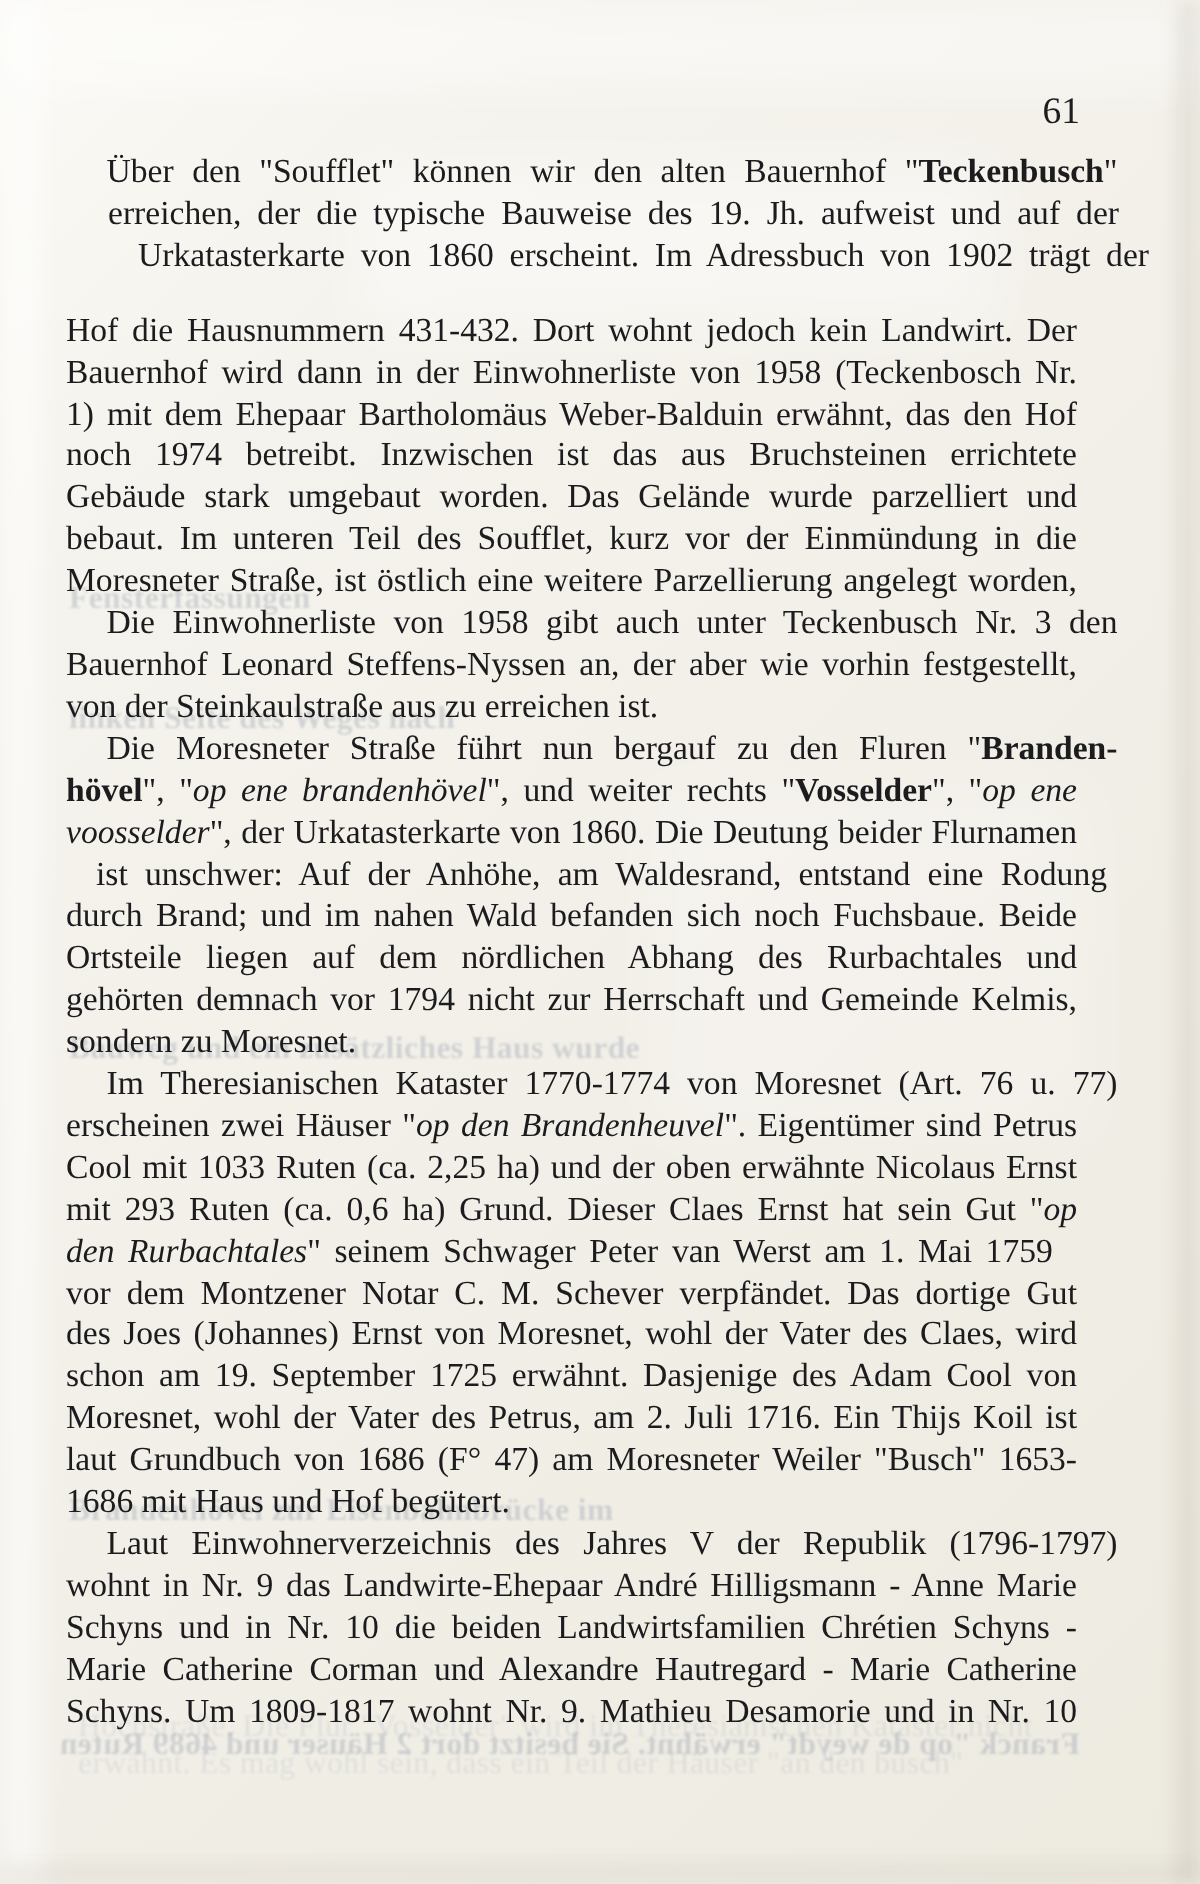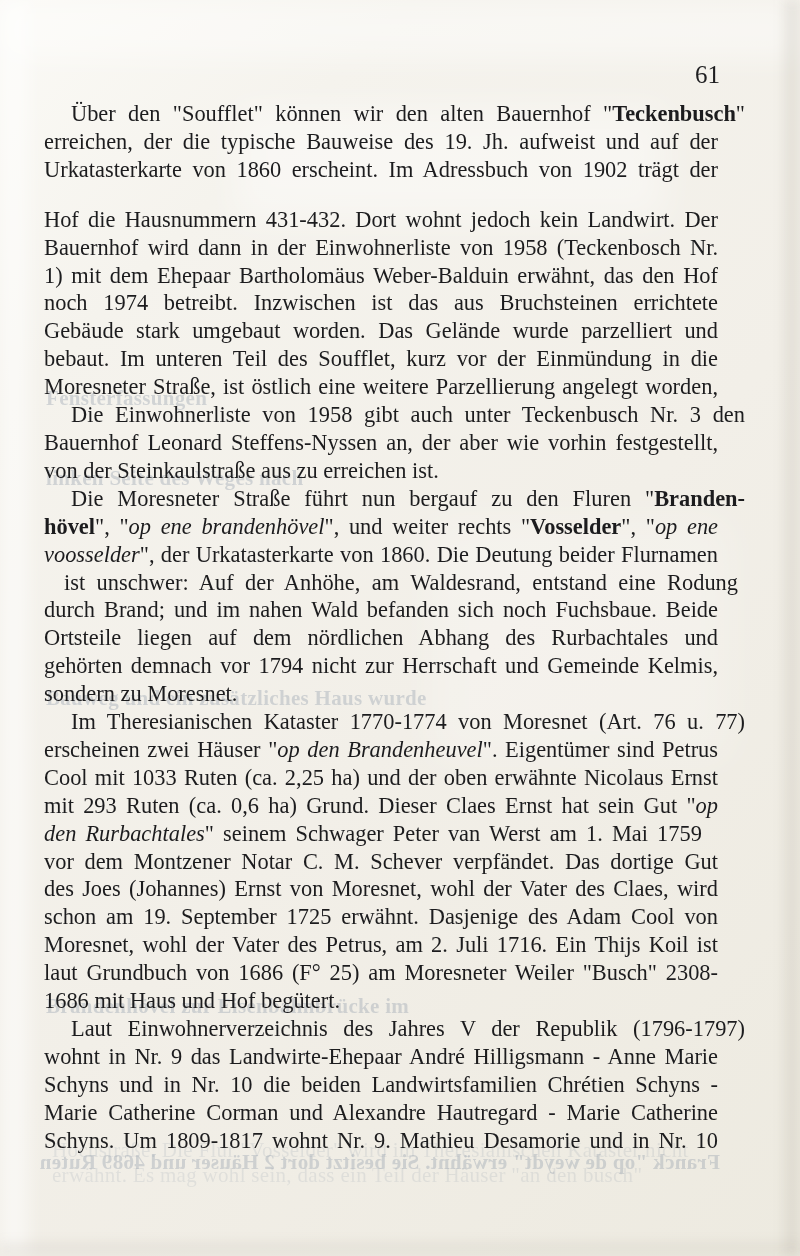--- a/index.html
+++ b/index.html
@@ -90,22 +90,22 @@
   <div class="ghost" style="left:46px; top:686px;">Bauweg und ein zusätzliches Haus wurde</div>
   <div class="ghost" style="left:46px; top:994px;">Brandenhövel zur Eisenbahnbrücke im</div>
   <div class="ghost faint" style="left:52px; top:1138px;">Hochstraße. Die Flur "Vosselder" wird im Theresianischen Kataster nicht</div>
   <div class="ghost mirror" style="left:44px; top:1150px;">Franck "op de weydt" erwähnt. Sie besitzt dort 2 Häuser und 4689 Ruten</div>
   <div class="ghost faint" style="left:52px; top:1163px;">erwähnt. Es mag wohl sein, dass ein Teil der Häuser "an den busch"</div>
 
   <div class="page-number">61</div>
 
   <div class="text-block">
       <div class="line indent"><span class="line-inner" style="word-spacing: 6.76367px;"><span>Über den "Soufflet" können wir den alten Bauernhof "</span><span class="b">Teckenbusch</span><span>"</span></span></div>
-      <div class="line"><span class="line-inner" style="word-spacing: 5.08807px;"><span>erreichen, der die typische Bauweise des 19. Jh. aufweist und auf der</span></span></div>
-      <div class="line"><span class="line-inner" style="word-spacing: 4.83333px;"><span>Urkatasterkarte von 1860 erscheint. Im Adressbuch von 1902 trägt der</span></span></div>
+      <div class="line"><span class="line-inner" style="word-spacing: 5.08807px; margin-left: 28px;"><span>erreichen, der die typische Bauweise des 19. Jh. aufweist und auf der</span></span></div>
+      <div class="line"><span class="line-inner" style="word-spacing: 4.83333px; margin-left: 48px;"><span>Urkatasterkarte von 1860 erscheint. Im Adressbuch von 1902 trägt der</span></span></div>
       <div class="line"><span class="line-inner" style="word-spacing: 3.65451px; margin-top: 22px;"><span>Hof die Hausnummern 431-432. Dort wohnt jedoch kein Landwirt. Der</span></span></div>
       <div class="line"><span class="line-inner" style="word-spacing: 3.62326px;"><span>Bauernhof wird dann in der Einwohnerliste von 1958 (Teckenbosch Nr.</span></span></div>
       <div class="line"><span class="line-inner" style="word-spacing: 3.05729px;"><span>1) mit dem Ehepaar Bartholomäus Weber-Balduin erwähnt, das den Hof</span></span></div>
       <div class="line"><span class="line-inner" style="word-spacing: 10.1816px;"><span>noch 1974 betreibt. Inzwischen ist das aus Bruchsteinen errichtete</span></span></div>
       <div class="line"><span class="line-inner" style="word-spacing: 6.92188px; text-align: center;"><span>Gebäude stark umgebaut worden. Das Gelände wurde parzelliert und</span></span></div>
       <div class="line"><span class="line-inner" style="word-spacing: 5.01705px;"><span>bebaut. Im unteren Teil des Soufflet, kurz vor der Einmündung in die</span></span></div>
       <div class="line"><span class="line-inner" style="word-spacing: 1.55859px;"><span>Moresneter Straße, ist östlich eine weitere Parzellierung angelegt worden,</span></span></div>
       <div class="line indent"><span class="line-inner" style="word-spacing: 6.1px;"><span>Die Einwohnerliste von 1958 gibt auch unter Teckenbusch Nr. 3 den</span></span></div>
       <div class="line"><span class="line-inner" style="word-spacing: 3.31641px;"><span>Bauernhof Leonard Steffens-Nyssen an, der aber wie vorhin festgestellt,</span></span></div>
       <div class="line last"><span class="line-inner"><span>von der Steinkaulstraße aus zu erreichen ist.</span></span></div>
@@ -119,21 +119,21 @@
       <div class="line last"><span class="line-inner"><span>sondern zu Moresnet.</span></span></div>
       <div class="line indent"><span class="line-inner" style="word-spacing: 5.77431px;"><span>Im Theresianischen Kataster 1770-1774 von Moresnet (Art. 76 u. 77)</span></span></div>
       <div class="line"><span class="line-inner" style="word-spacing: 1.98828px;"><span>erscheinen zwei Häuser "</span><span class="i">op den Brandenheuvel</span><span>". Eigentümer sind Petrus</span></span></div>
       <div class="line"><span class="line-inner" style="word-spacing: 1.65365px;"><span>Cool mit 1033 Ruten (ca. 2,25 ha) und der oben erwähnte Nicolaus Ernst</span></span></div>
       <div class="line"><span class="line-inner" style="word-spacing: 3.69231px;"><span>mit 293 Ruten (ca. 0,6 ha) Grund. Dieser Claes Ernst hat sein Gut "</span><span class="i">op</span></span></div>
       <div class="line"><span class="line-inner" style="word-spacing: 3.47031px;"><span class="i">den Rurbachtales</span><span>" seinem Schwager Peter van Werst am 1. Mai 1759</span></span></div>
       <div class="line"><span class="line-inner" style="word-spacing: 5.03437px;"><span>vor dem Montzener Notar C. M. Schever verpfändet. Das dortige Gut</span></span></div>
       <div class="line"><span class="line-inner" style="word-spacing: 2.6875px;"><span>des Joes (Johannes) Ernst von Moresnet, wohl der Vater des Claes, wird</span></span></div>
       <div class="line"><span class="line-inner" style="word-spacing: 4.22031px;"><span>schon am 19. September 1725 erwähnt. Dasjenige des Adam Cool von</span></span></div>
       <div class="line"><span class="line-inner" style="word-spacing: 2.68269px;"><span>Moresnet, wohl der Vater des Petrus, am 2. Juli 1716. Ein Thijs Koil ist</span></span></div>
-      <div class="line"><span class="line-inner" style="word-spacing: 3.21094px;"><span>laut Grundbuch von 1686 (F° 25) am Moresneter Weiler "Busch" 2308-</span></span></div>
+      <div class="line"><span class="line-inner" style="word-spacing: 3.21094px;"><span>laut Grundbuch von 1686 (F° 47) am Moresneter Weiler "Busch" 1653-</span></span></div>
       <div class="line last"><span class="line-inner"><span>1686 mit Haus und Hof begütert.</span></span></div>
       <div class="line indent"><span class="line-inner" style="word-spacing: 9.97321px;"><span>Laut Einwohnerverzeichnis des Jahres V der Republik (1796-1797)</span></span></div>
       <div class="line"><span class="line-inner" style="word-spacing: 2.91875px;"><span>wohnt in Nr. 9 das Landwirte-Ehepaar André Hilligsmann - Anne Marie</span></span></div>
       <div class="line"><span class="line-inner" style="word-spacing: 5.02656px;"><span>Schyns und in Nr. 10 die beiden Landwirtsfamilien Chrétien Schyns -</span></span></div>
       <div class="line"><span class="line-inner" style="word-spacing: 5.29102px;"><span>Marie Catherine Corman und Alexandre Hautregard - Marie Catherine</span></span></div>
       <div class="line"><span class="line-inner" style="word-spacing: 3.43466px;"><span>Schyns. Um 1809-1817 wohnt Nr. 9. Mathieu Desamorie und in Nr. 10</span></span></div>
     </div>
 
 </div>
 

